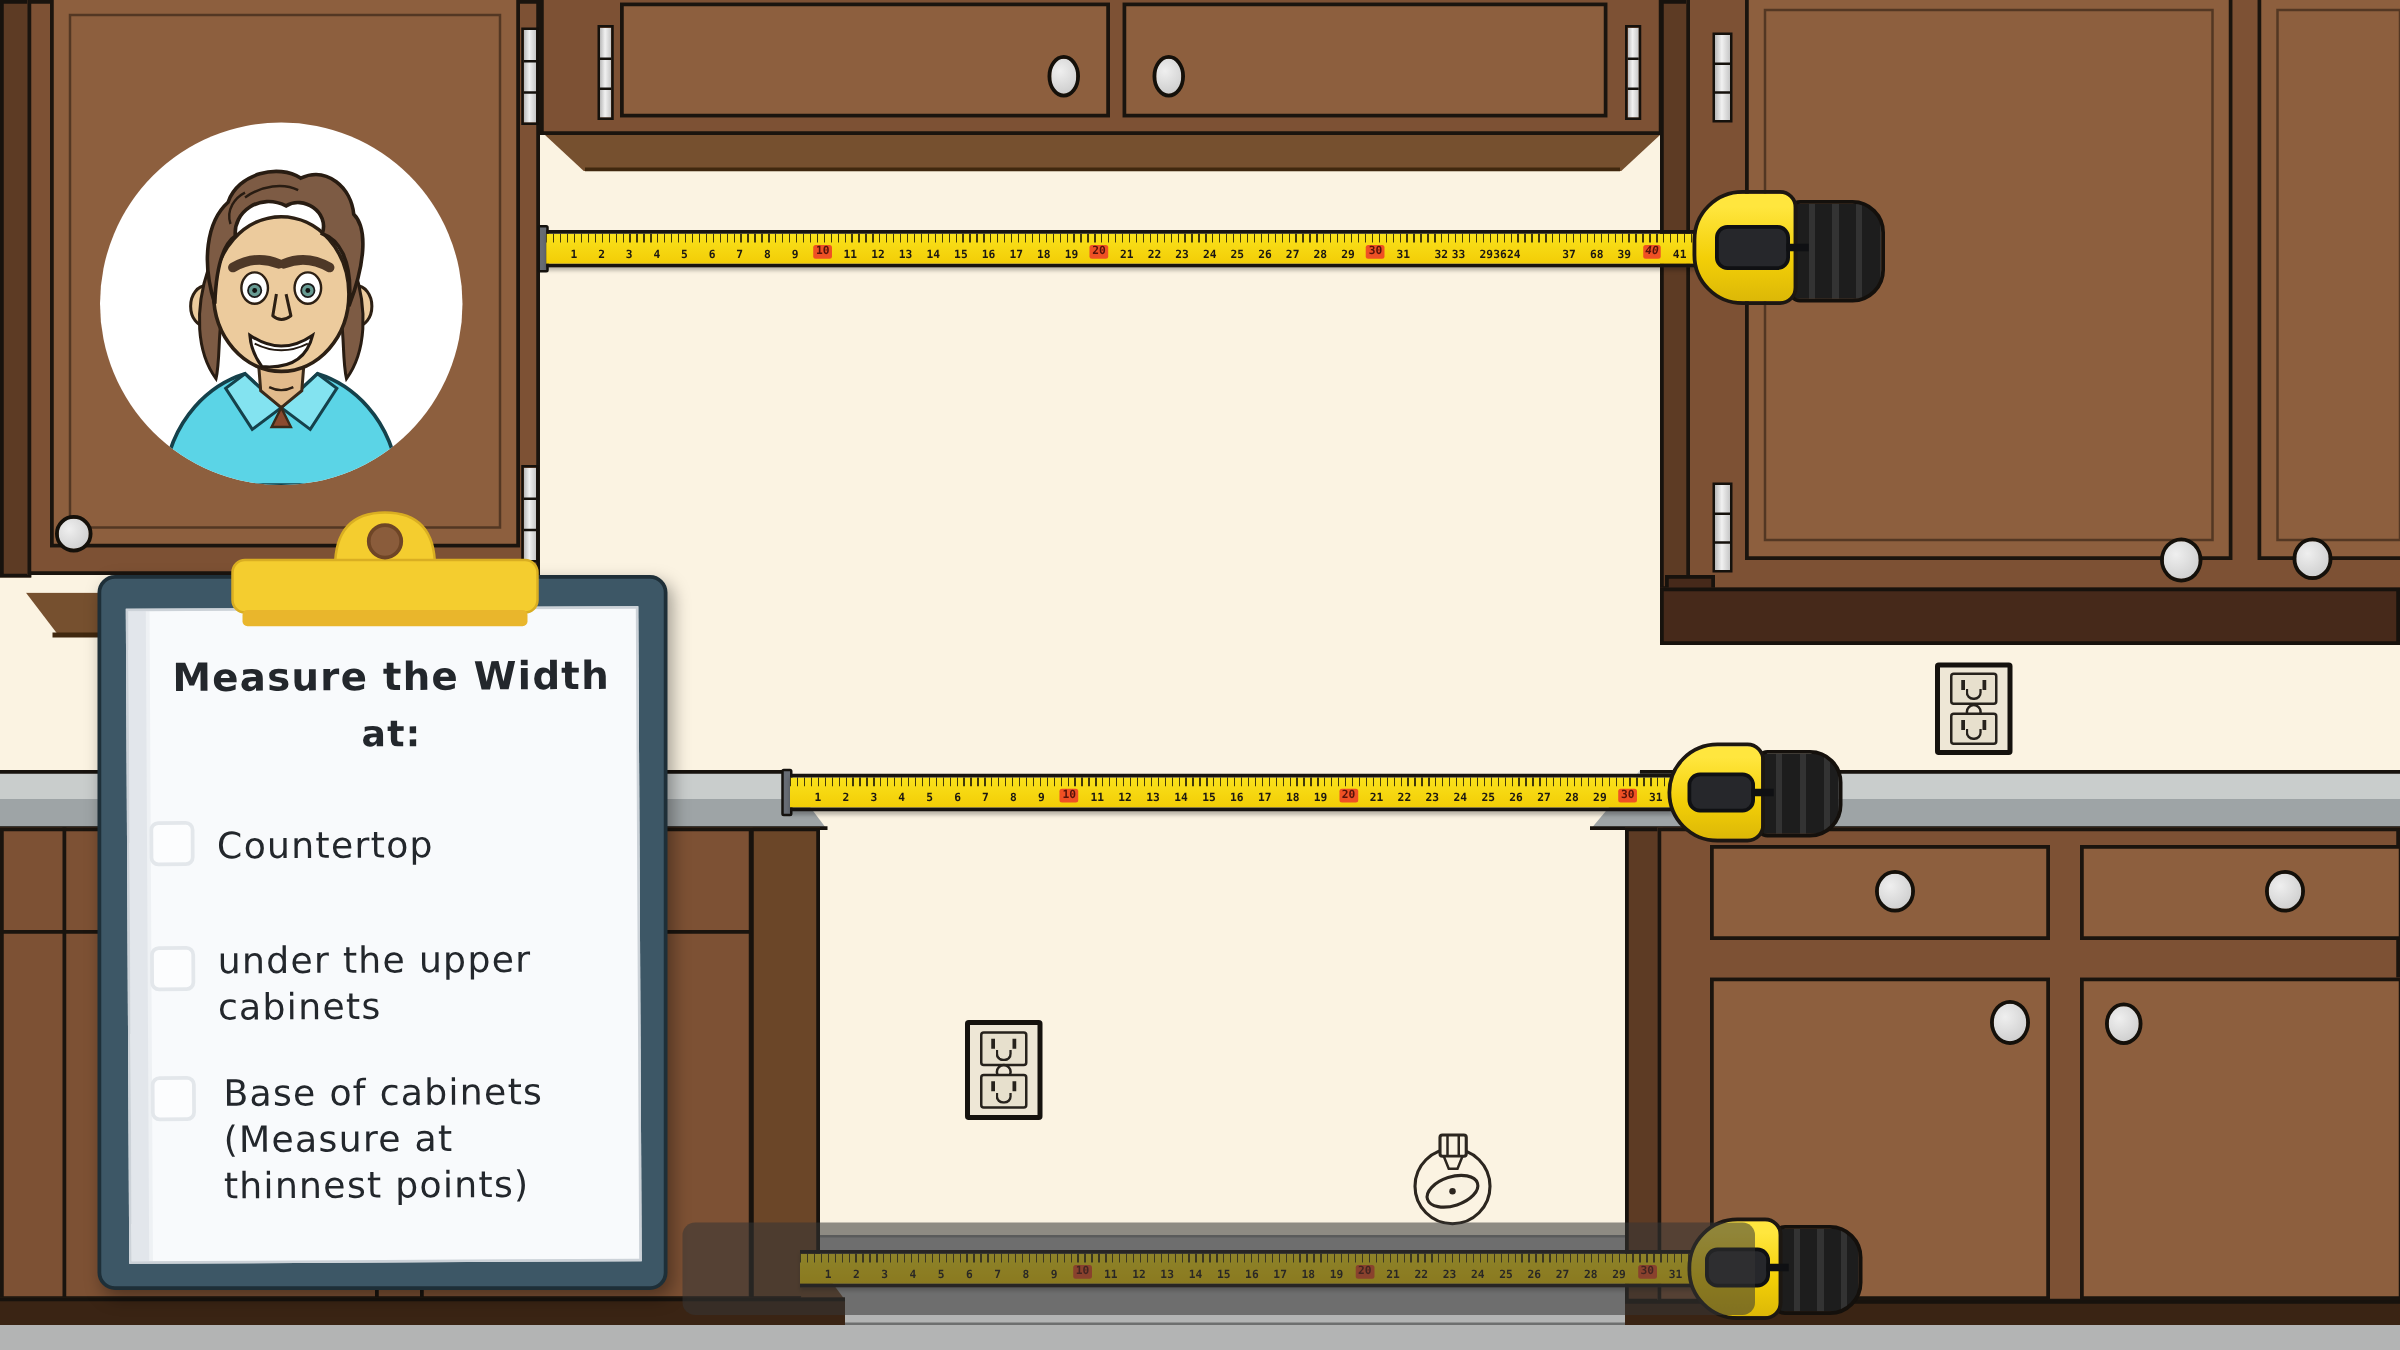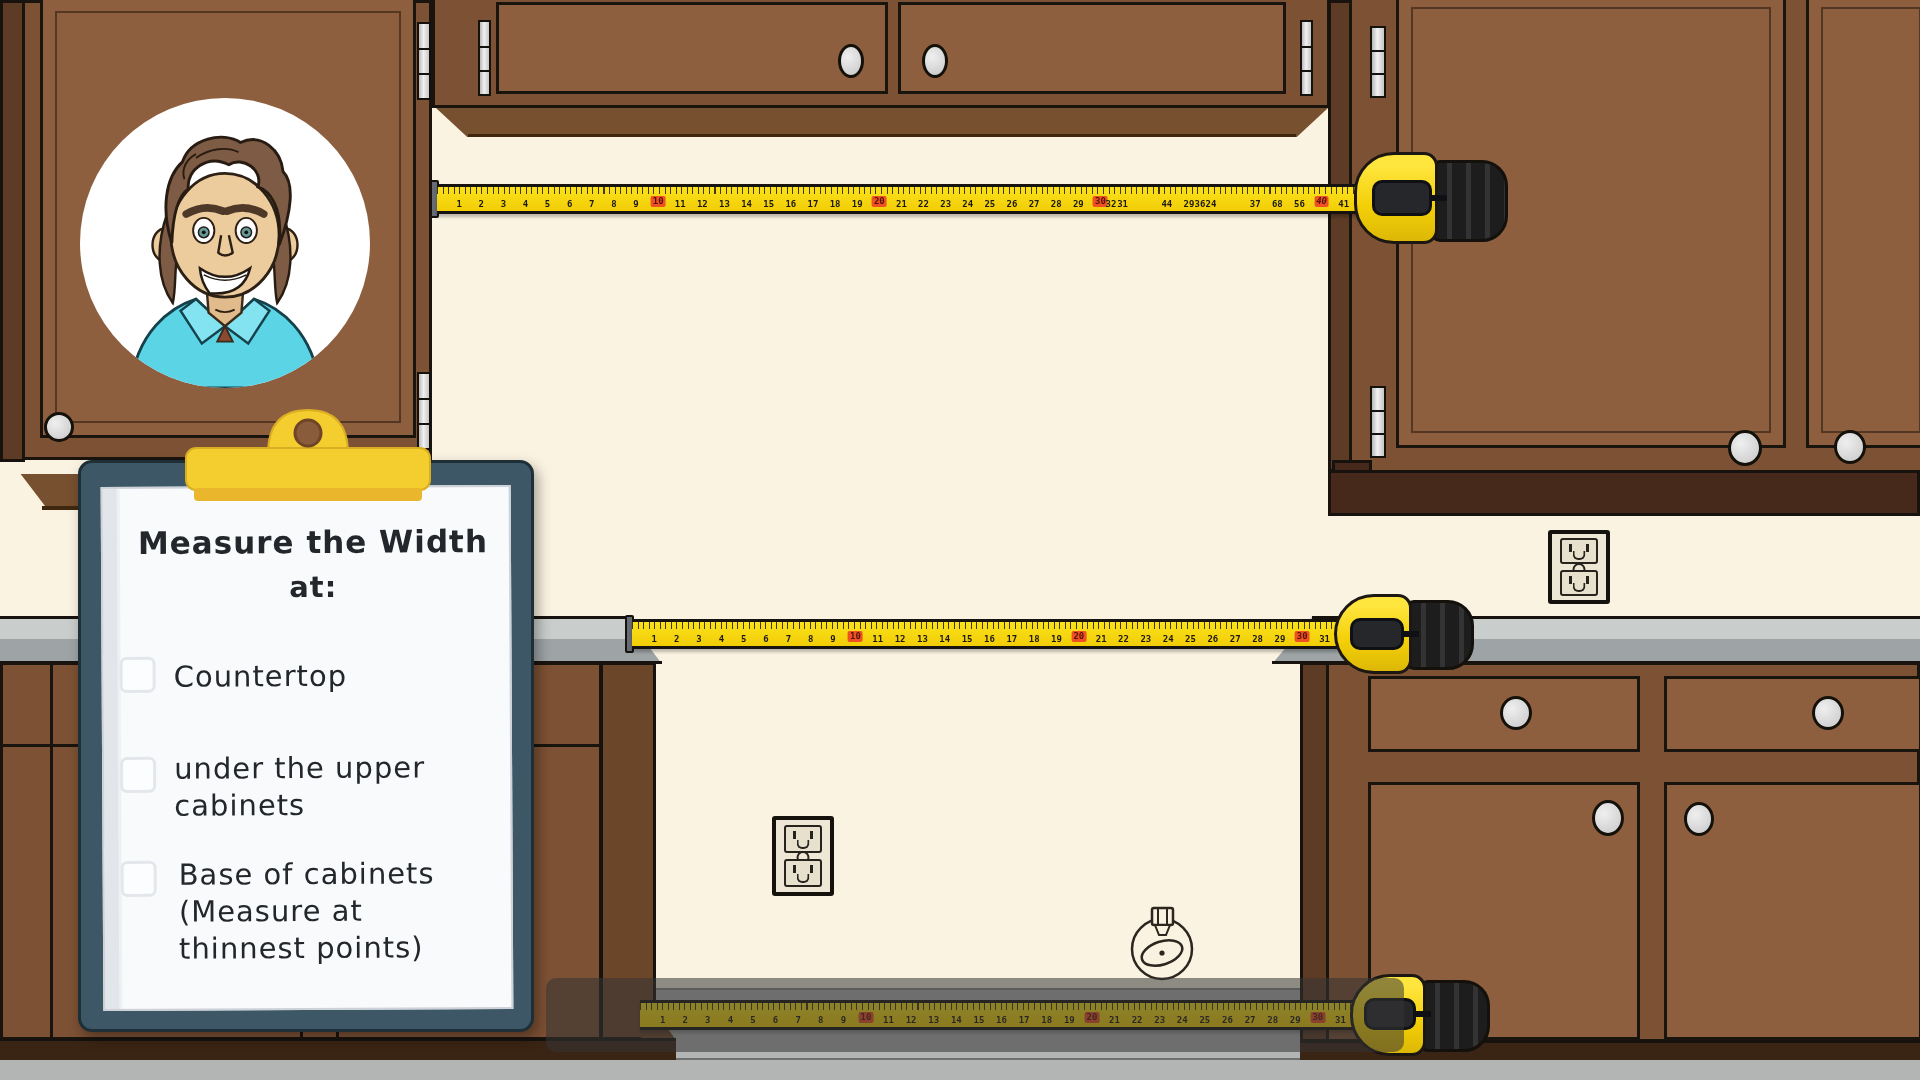--- a/index.html
+++ b/index.html
@@ -203,28 +203,28 @@
       <span class="num" style="left: 486.538px;">22</span>
       <span class="num" style="left: 508.654px;">23</span>
       <span class="num" style="left: 530.769px;">24</span>
       <span class="num" style="left: 552.885px;">25</span>
       <span class="num" style="left: 575px;">26</span>
       <span class="num" style="left: 597.115px;">27</span>
       <span class="num" style="left: 619.231px;">28</span>
       <span class="num" style="left: 641.346px;">29</span>
       <span class="num red" style="left: 663.462px;">30</span>
       <span class="num" style="left: 685.577px;">31</span>
-      <span class="num" style="left: 674px;">32</span>
-      <span class="num" style="left: 729.808px;">44</span>
+      <span class="num" style="left: 716px;">32</span>
+      <span class="num" style="left: 729.808px;">33</span>
       <span class="num" style="left: 751.923px;">29</span>
       <span class="num" style="left: 774.038px;">24</span>
       <span class="num" style="left: 763px;">36</span>
       <span class="num" style="left: 818.269px;">37</span>
       <span class="num" style="left: 840.385px;">68</span>
-      <span class="num" style="left: 862.5px;">56</span>
+      <span class="num" style="left: 862.5px;">39</span>
       <span class="num red" style="left: 884.615px; font-style: italic;">40</span>
       <span class="num" style="left: 906.731px;">41</span>
     </div>
 
   <div class="abs hook" style="left:625px;top:615px;width:9px;height:38px;"></div>
   <div class="abs tape" style="left:632px;top:619px;width:706px;height:30px;">
     <div class="ticks"></div>
   <span class="num" style="left: 22.3418px;">1</span>
       <span class="num" style="left: 44.6835px;">2</span>
       <span class="num" style="left: 67.0253px;">3</span>

